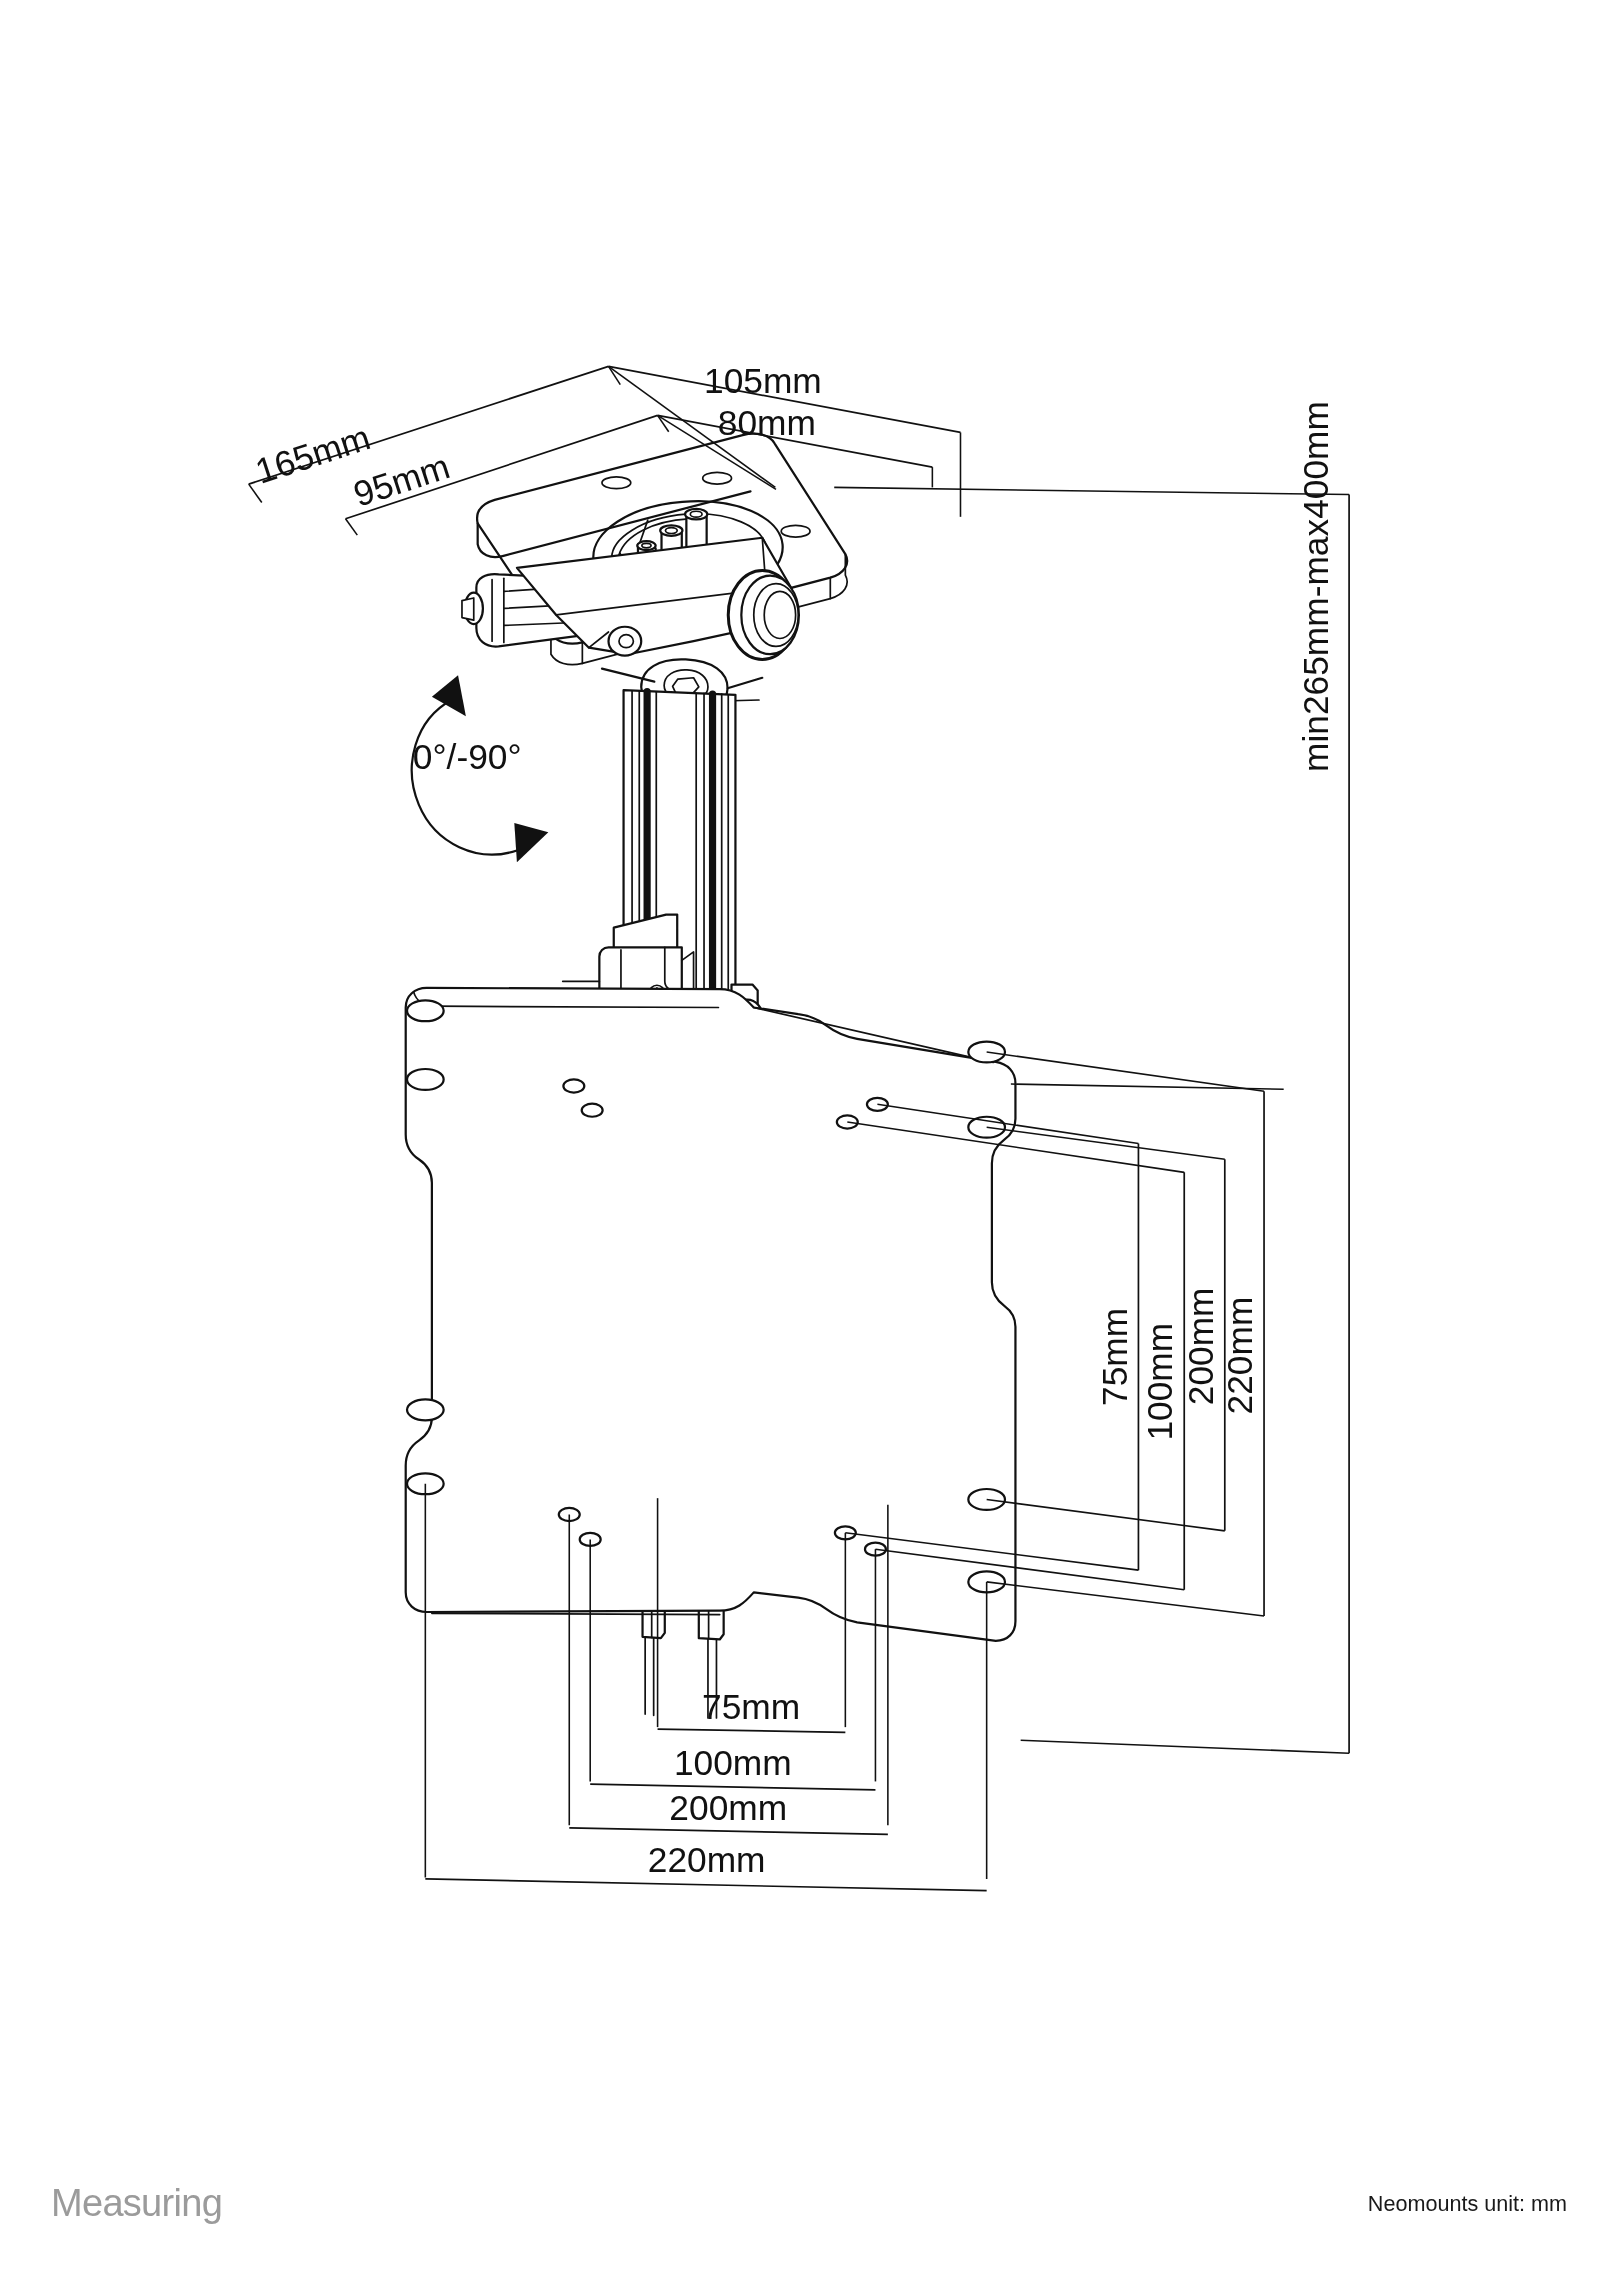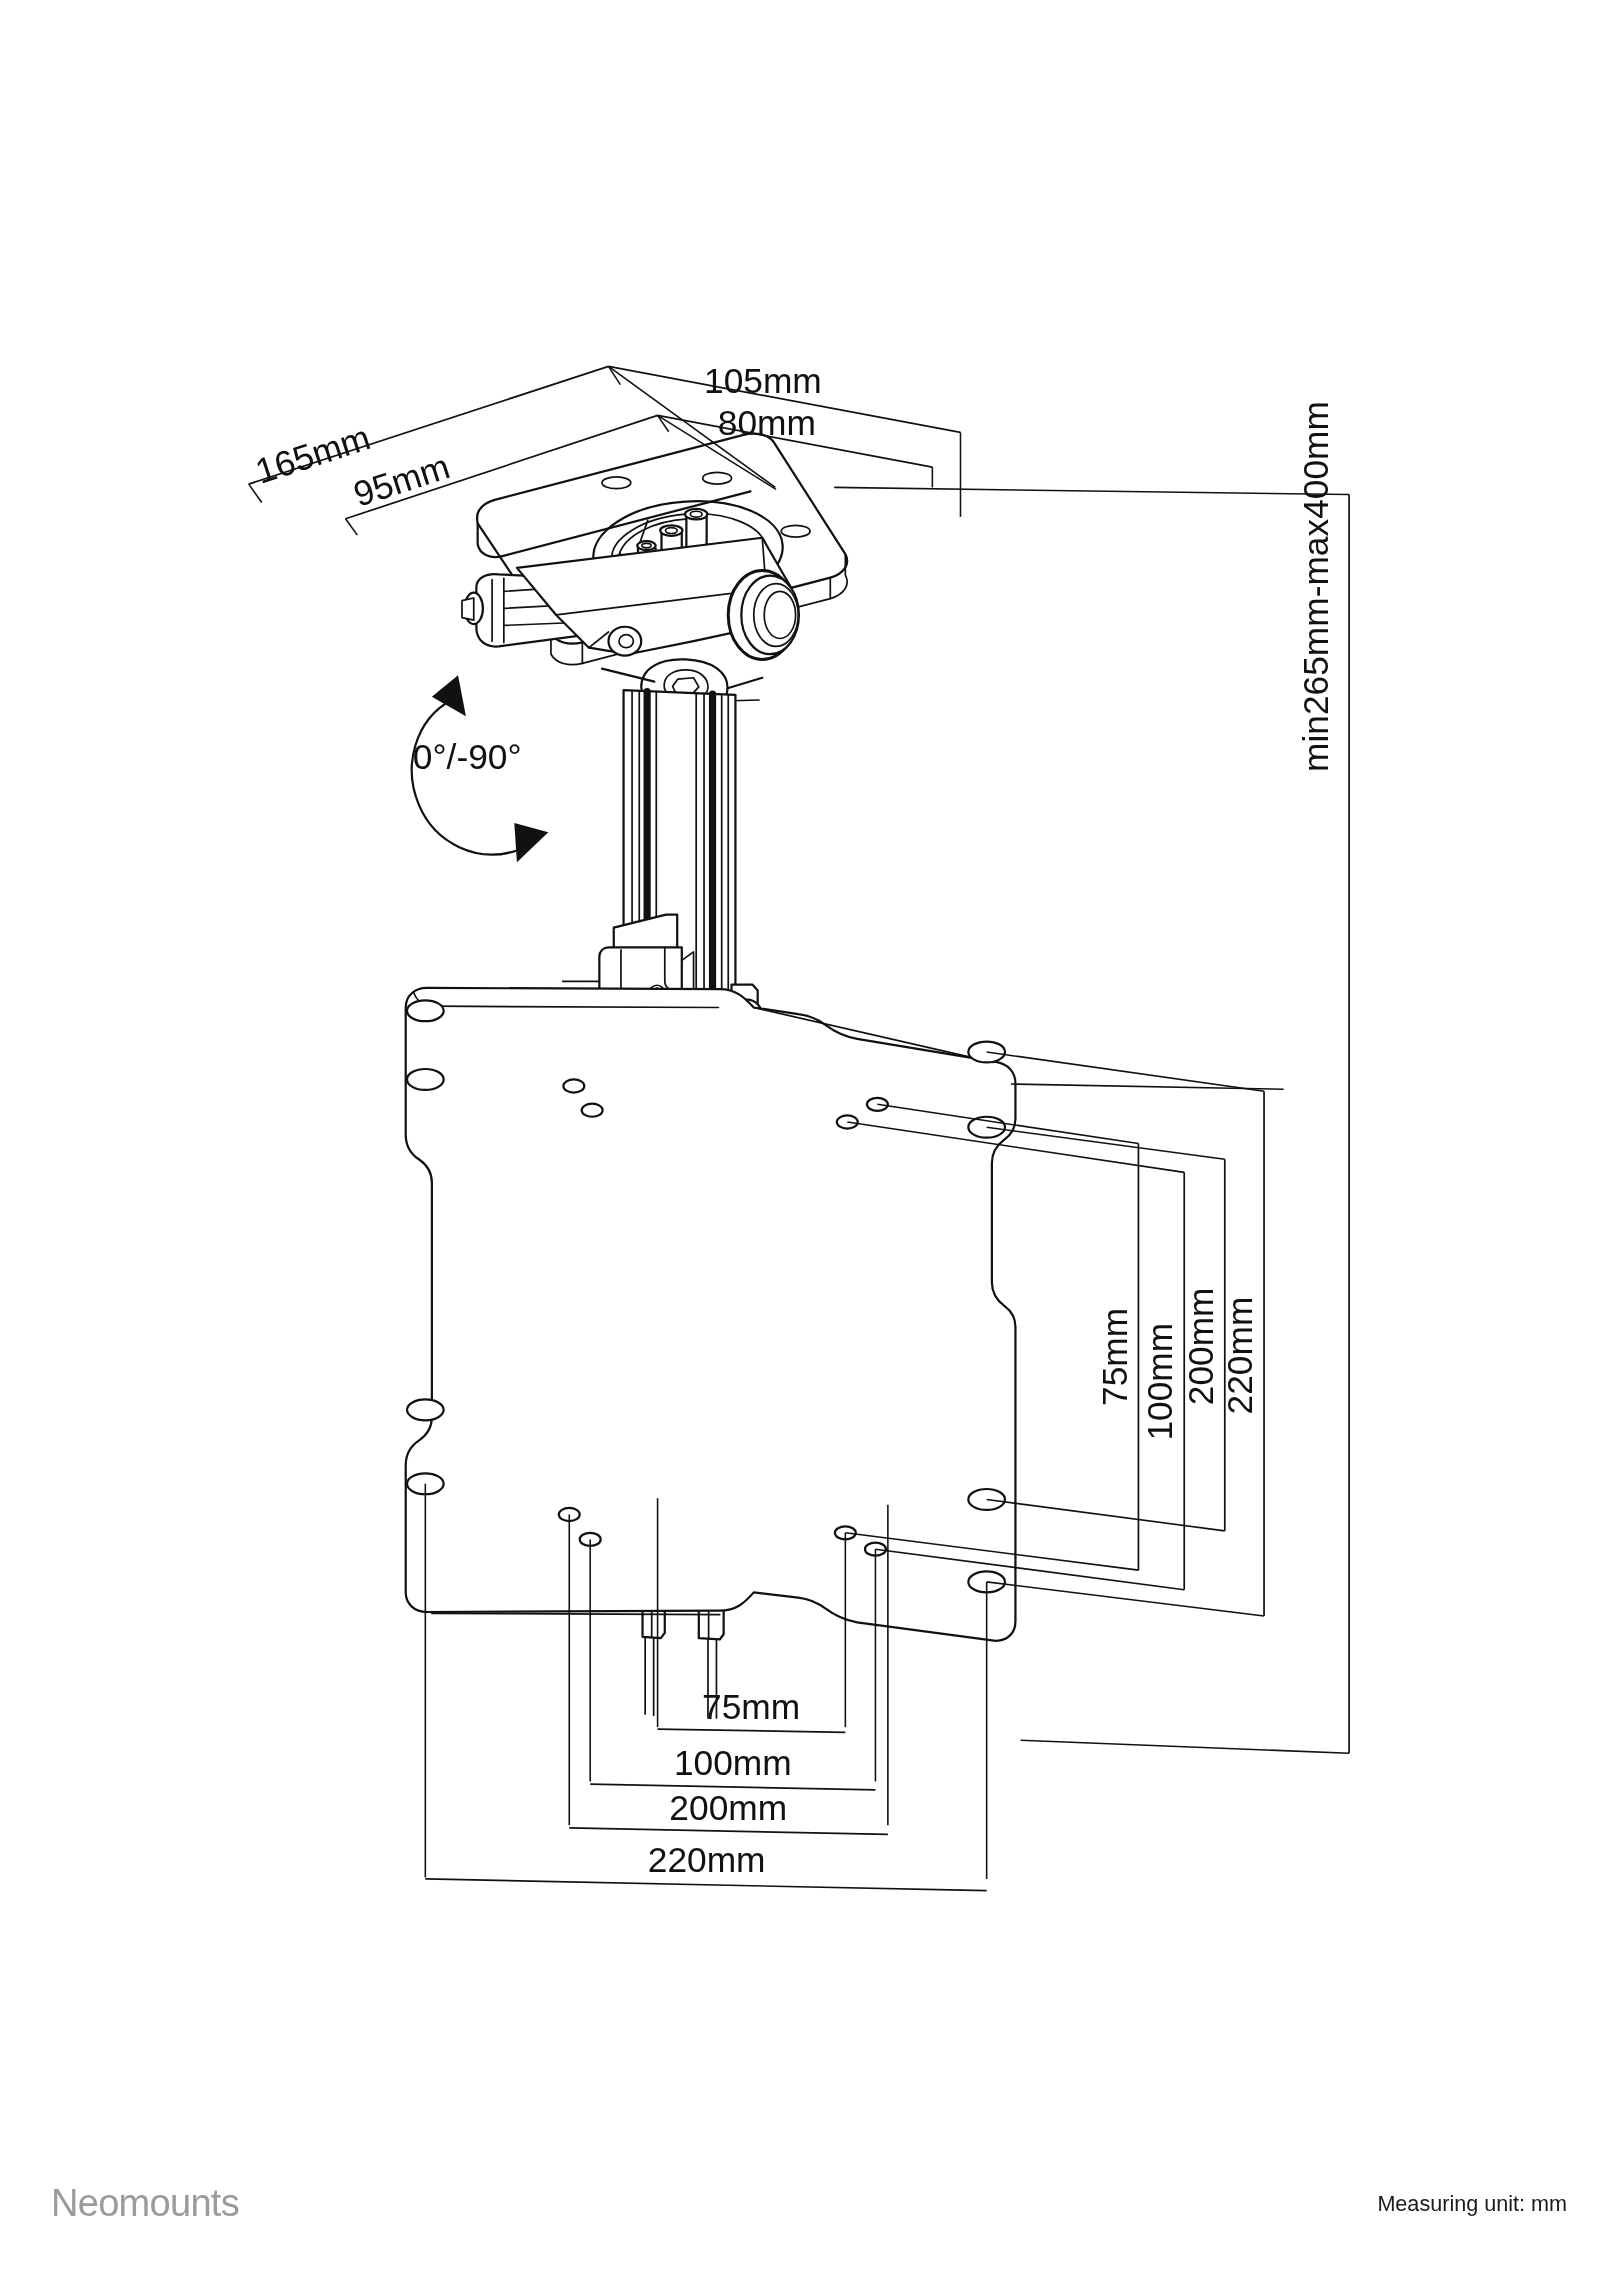--- a/index.html
+++ b/index.html
@@ -465,18 +465,18 @@
 
       <path class="fillk" d="M 700,1032 L 712,1095 L 660,1065 Z"></path>
 
       <path class="fillk" d="M 838,1272 L 790,1318 L 786,1258 Z"></path>
       <text class="dim-label" x="714" y="1175" text-anchor="middle">0°/-90°</text>
     </g>
 
   </svg>
 
   <div class="footer">
-    <div class="brand">Neomounts</div>
-    <div class="measure-unit">Measuring unit: mm</div>
+    <div class="brand">Measuring</div>
+    <div class="measure-unit">Neomounts unit: mm</div>
   </div>
 
 </div>
 
 
 </body></html>

